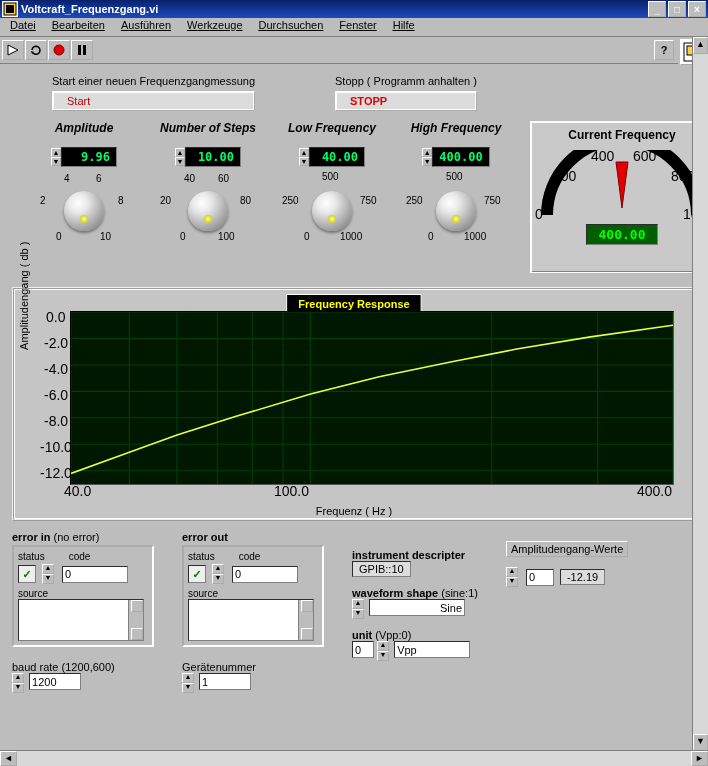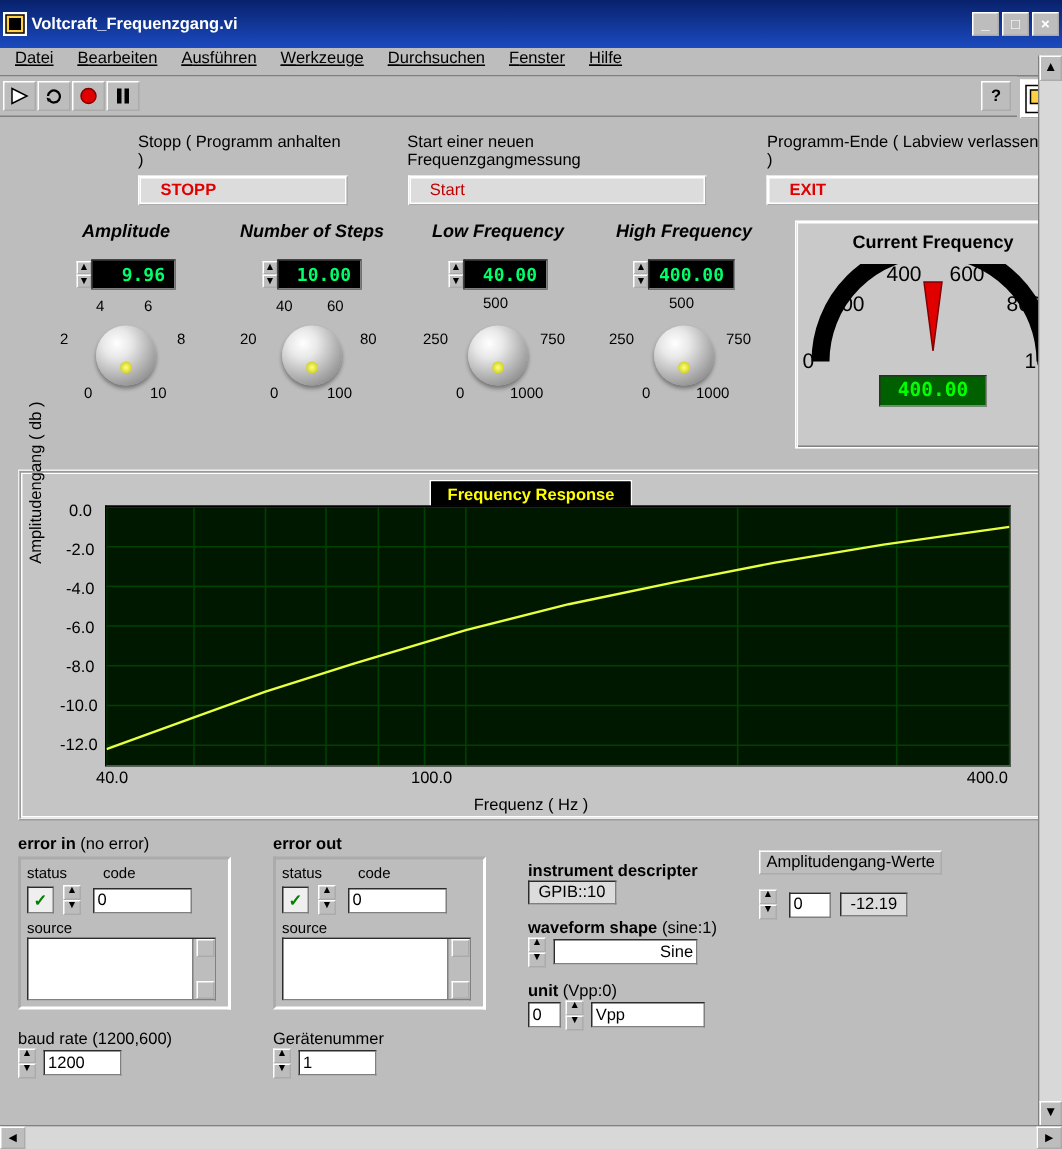--- a/index.html
+++ b/index.html
@@ -7,21 +7,21 @@
     width:708px; height:766px;
     font-family: Tahoma, Arial, sans-serif;
     font-size:11px;
     background:#bdbdbd;
     overflow:hidden;
     color:#000;
   }
 
   
   .titlebar {
-    height:32px;
+    height:18px;
     background:linear-gradient(#08216b,#1b4ac0);
     color:#fff; display:flex; align-items:center; padding:0 2px;
     font-weight:bold; font-size:11px;
   }
   .titlebar .tb-icon { width:16px;height:16px;background:#fff;margin-right:3px;display:flex;align-items:center;justify-content:center;}
   .titlebar .tb-icon svg{width:14px;height:14px;}
   .titlebar .title { flex:1; }
   .winbtn { width:16px;height:14px;background:#bdbdbd;border:1px outset #fff;margin-left:2px;display:flex;align-items:center;justify-content:center;font-size:10px;font-family:Arial;}
 
   
@@ -112,21 +112,21 @@
     box-shadow:inset 0 0 0 1px #fff;
   }
   .chart-title{
     position:absolute; left:50%; transform:translateX(-50%); top:6px;
     background:#000; color:#ffff00; font-weight:bold; padding:2px 10px; border:1px solid #000;
     box-shadow:0 0 0 1px #fff;
   }
   .chart-body{ position:absolute; left:56px; top:22px; right:20px; bottom:34px; background:#001800; border:1px inset #000;}
   .ylab{ position:absolute; left:4px; top:50%; transform:rotate(-90deg) translateX(50%); transform-origin:left top; font-size:11px;}
   .xlab{ position:absolute; left:50%; transform:translateX(-50%); bottom:2px; font-size:11px;}
-  .axis-tick{ position:absolute; font-size:11px;}
+  .axis-tick{ position:absolute; font-size:14px;}
 
   
   .bottom-row{ display:flex; gap:28px; margin-top:10px;}
   .subtitle{ font-weight:bold; font-size:11px;}
   .norm{ font-weight:normal;}
   .inset-field{
     background:#bdbdbd; border:2px inset #fff; padding:4px; width:130px;
   }
   .mini-in{
     background:#fff; border:1px inset #808080; height:15px; font-size:11px; padding:0 2px;
@@ -216,31 +216,27 @@
         <rect x="1" y="1" width="18" height="18" fill="#fff" stroke="#000"></rect>
         <rect x="4" y="4" width="12" height="9" fill="#ffd040" stroke="#000"></rect>
         <text x="10" y="18" font-size="6" text-anchor="middle">1</text>
       </svg>
   </div>
 </div>
 
 <div class="panel">
 
   <div class="actions-row">
+    <div class="action-col">
+      <span class="small-label">Start einer neuen Frequenzgangmessung</span>
+      <span class="classic-btn red">Start</span>
+    </div>
     <div class="action-col" style="margin-left:40px;">
       <span class="small-label">Stopp ( Programm anhalten  )</span>
       <span class="classic-btn redbold">STOPP</span>
-    </div>
-    <div class="action-col">
-      <span class="small-label">Start einer neuen Frequenzgangmessung</span>
-      <span class="classic-btn red">Start</span>
-    </div>
-    <div class="action-col">
-      <span class="small-label">Programm-Ende ( Labview verlassen )</span>
-      <span class="classic-btn redbold">EXIT</span>
     </div>
   </div>
 
   <div class="knob-row">
 
     <div class="knob-col">
       <span class="ktitle">Amplitude</span>
       <div class="digital">
         <div class="spin">
             <div>▲</div>

